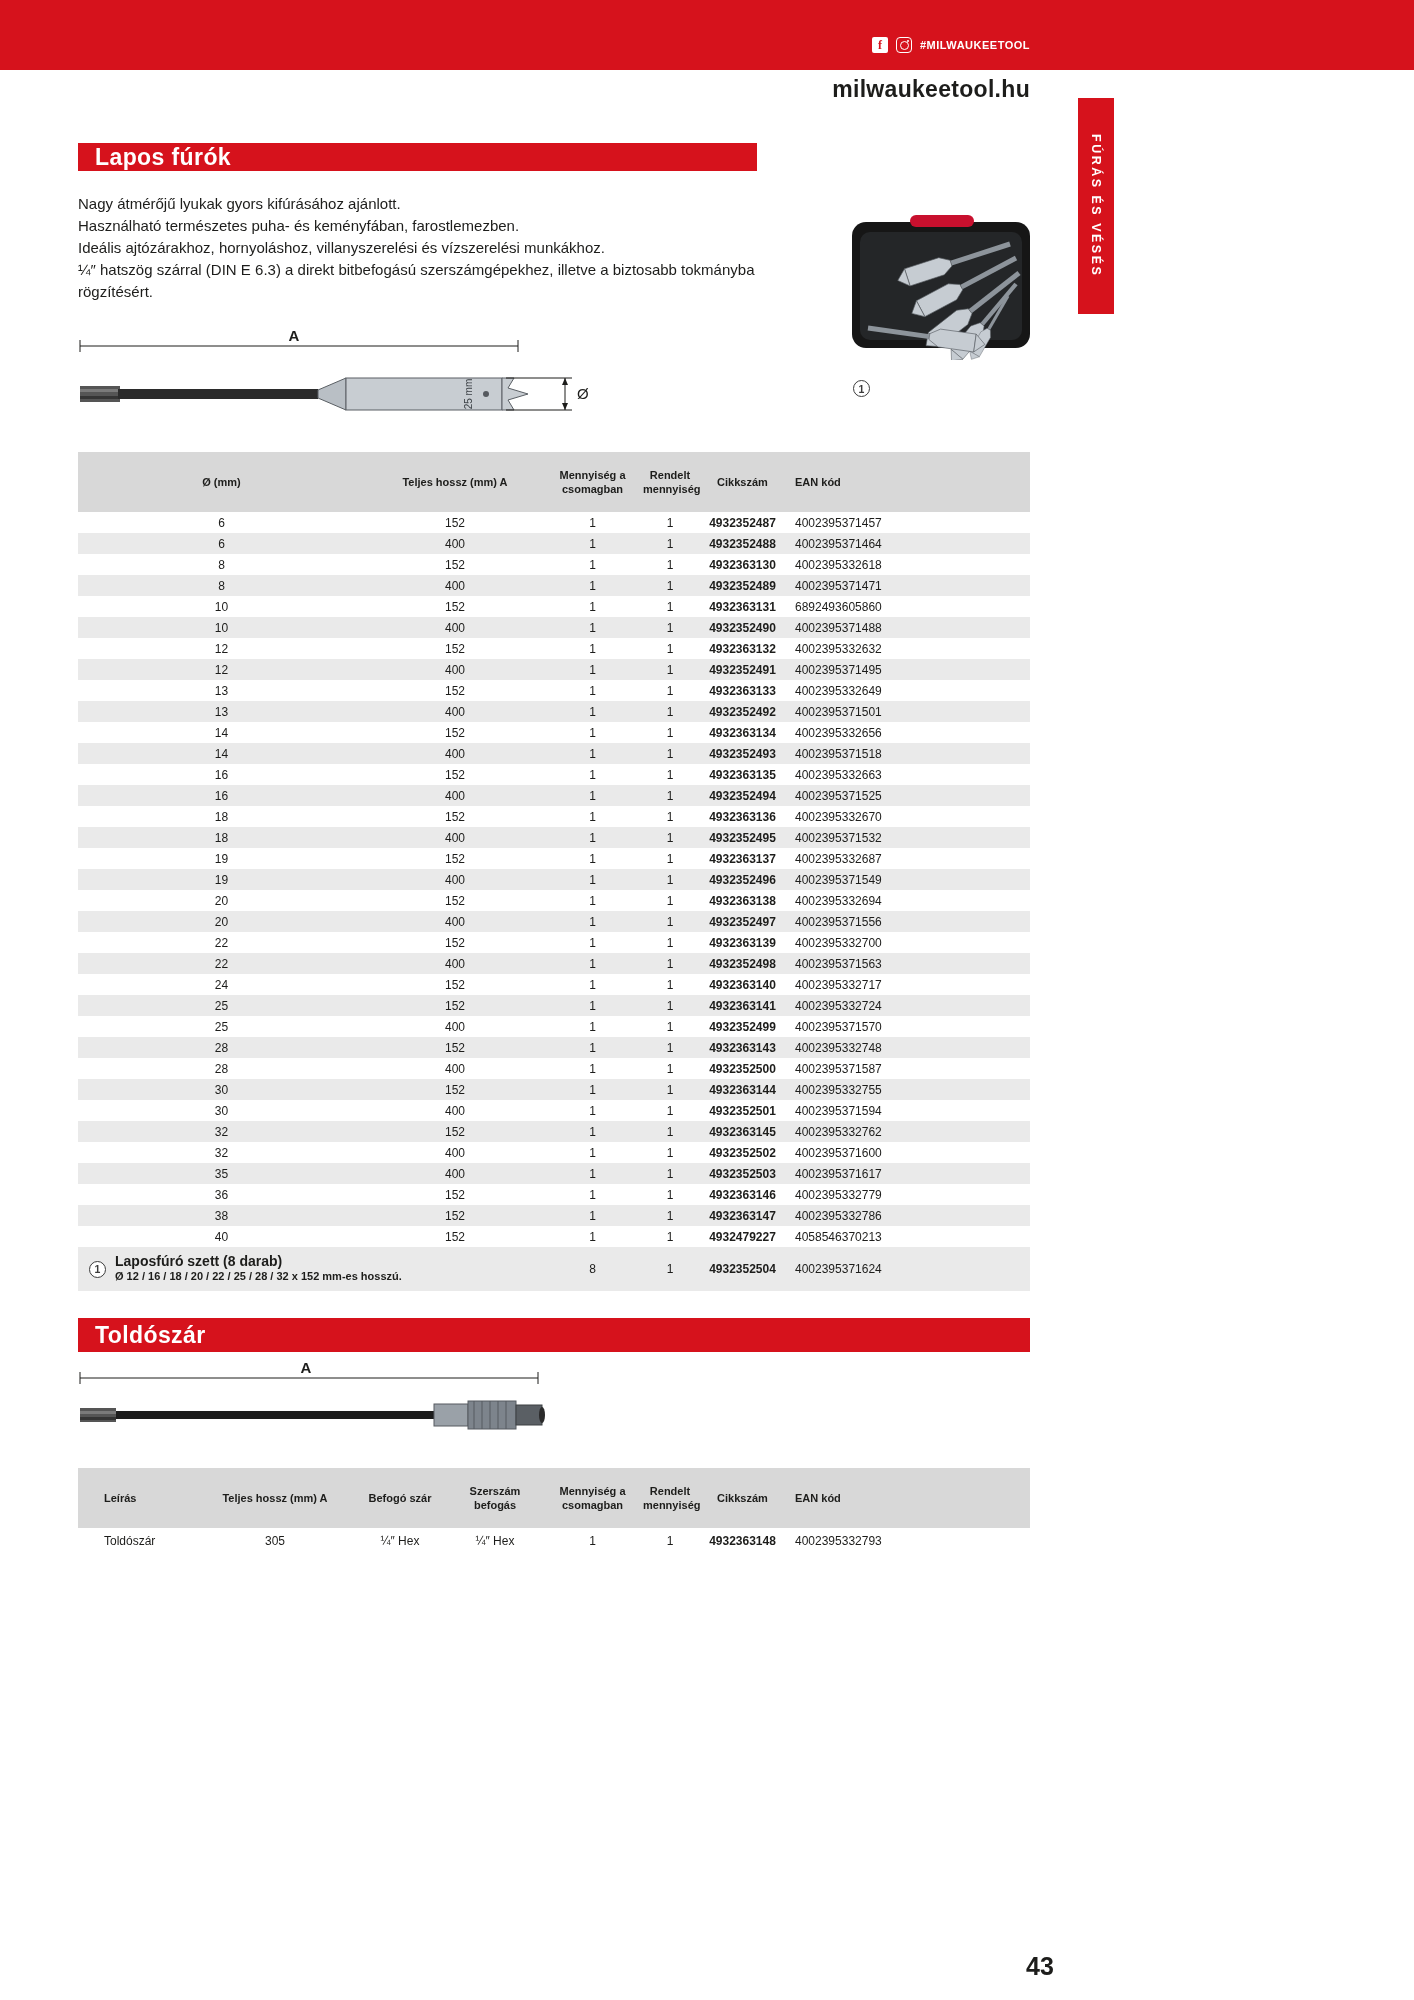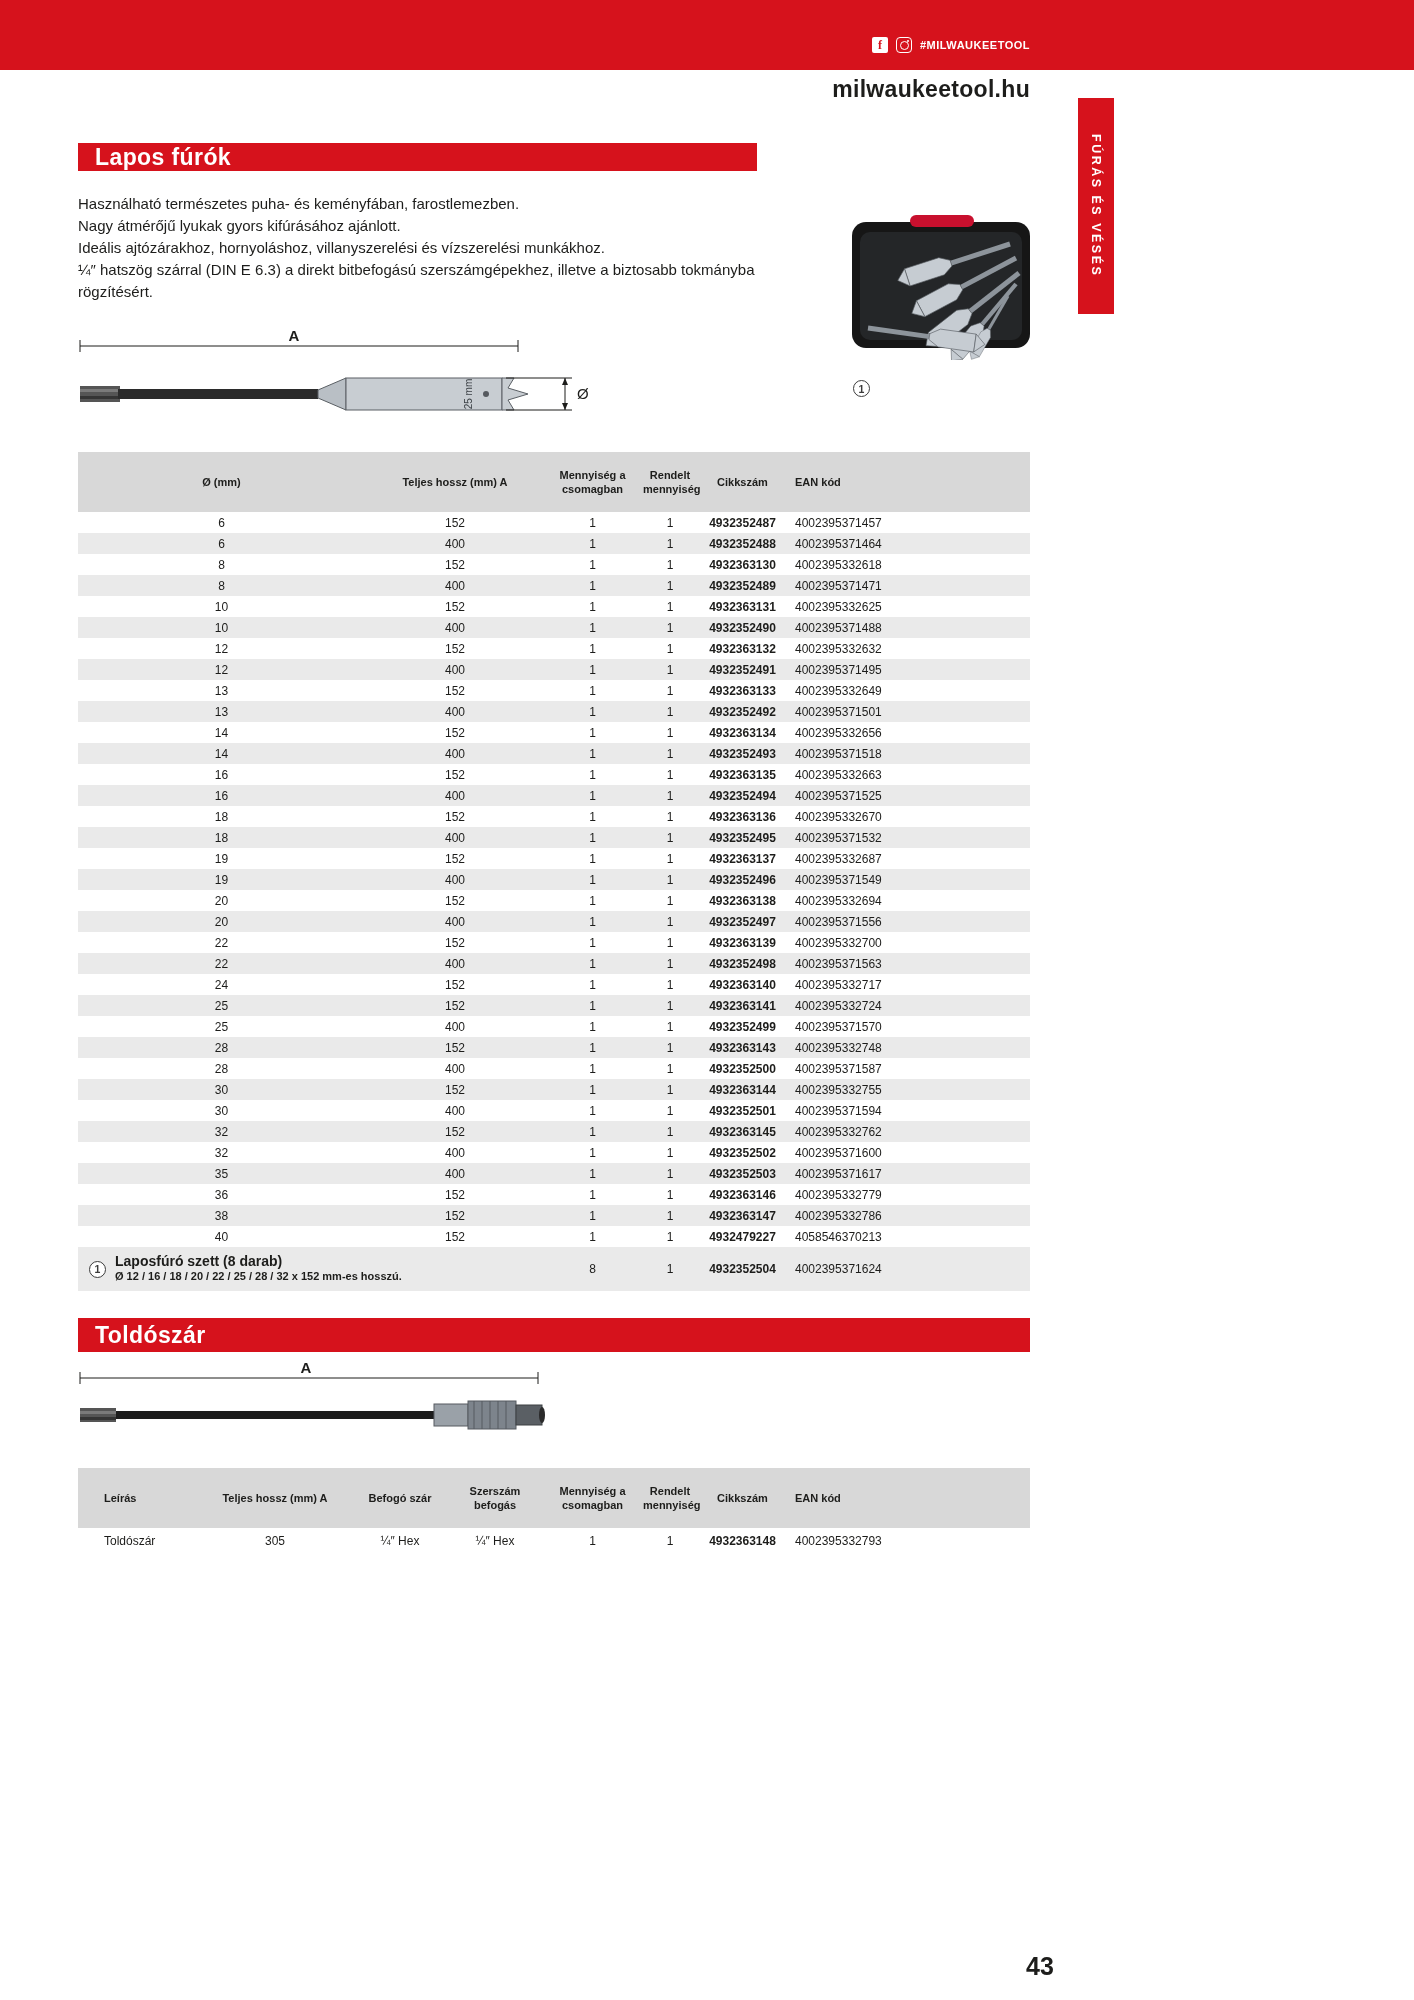--- a/index.html
+++ b/index.html
@@ -83,22 +83,22 @@
 
   <div class="abs side-tab">
     <span>FÚRÁS ÉS VÉSÉS</span>
   </div>
 
   <div class="abs titlebar" id="titlebar1">
     <span>Lapos fúrók</span>
   </div>
 
   <div class="abs desc">
+    <div>Nagy átmérőjű lyukak gyors kifúrásához ajánlott.</div>
     <div>Használható természetes puha- és keményfában, farostlemezben.</div>
-    <div>Nagy átmérőjű lyukak gyors kifúrásához ajánlott.</div>
     <div>Ideális ajtózárakhoz, hornyoláshoz, villanyszerelési és vízszerelési munkákhoz.</div>
     <div>¼″ hatszög szárral (DIN E 6.3) a direkt bitbefogású szerszámgépekhez, illetve a biztosabb tokmányba rögzítésért.</div>
   </div>
 
   <svg class="abs" id="product-photo" width="200" height="150" viewBox="0 0 200 150">
     <defs>
       <g id="pbit">
         <rect x="0" y="-2.5" width="62" height="5" fill="#8d949b"></rect>
         <polygon points="62,-3 72,-9 108,-9 108,9 72,9 62,3" fill="#c6ccd2" stroke="#565b60" stroke-width="0.6"></polygon>
         <polygon points="108,-9 118,0 108,9" fill="#c6ccd2" stroke="#565b60" stroke-width="0.6"></polygon>
@@ -196,21 +196,21 @@
           <td>1</td>
           <td class="cikkszam">4932352489</td>
           <td class="ean">4002395371471</td>
         </tr>
         <tr>
           <td>10</td>
           <td>152</td>
           <td>1</td>
           <td>1</td>
           <td class="cikkszam">4932363131</td>
-          <td class="ean">4002395332625</td>
+          <td class="ean">6892493605860</td>
         </tr>
         <tr>
           <td>10</td>
           <td>400</td>
           <td>1</td>
           <td>1</td>
           <td class="cikkszam">4932352490</td>
           <td class="ean">4002395371488</td>
         </tr>
         <tr>

